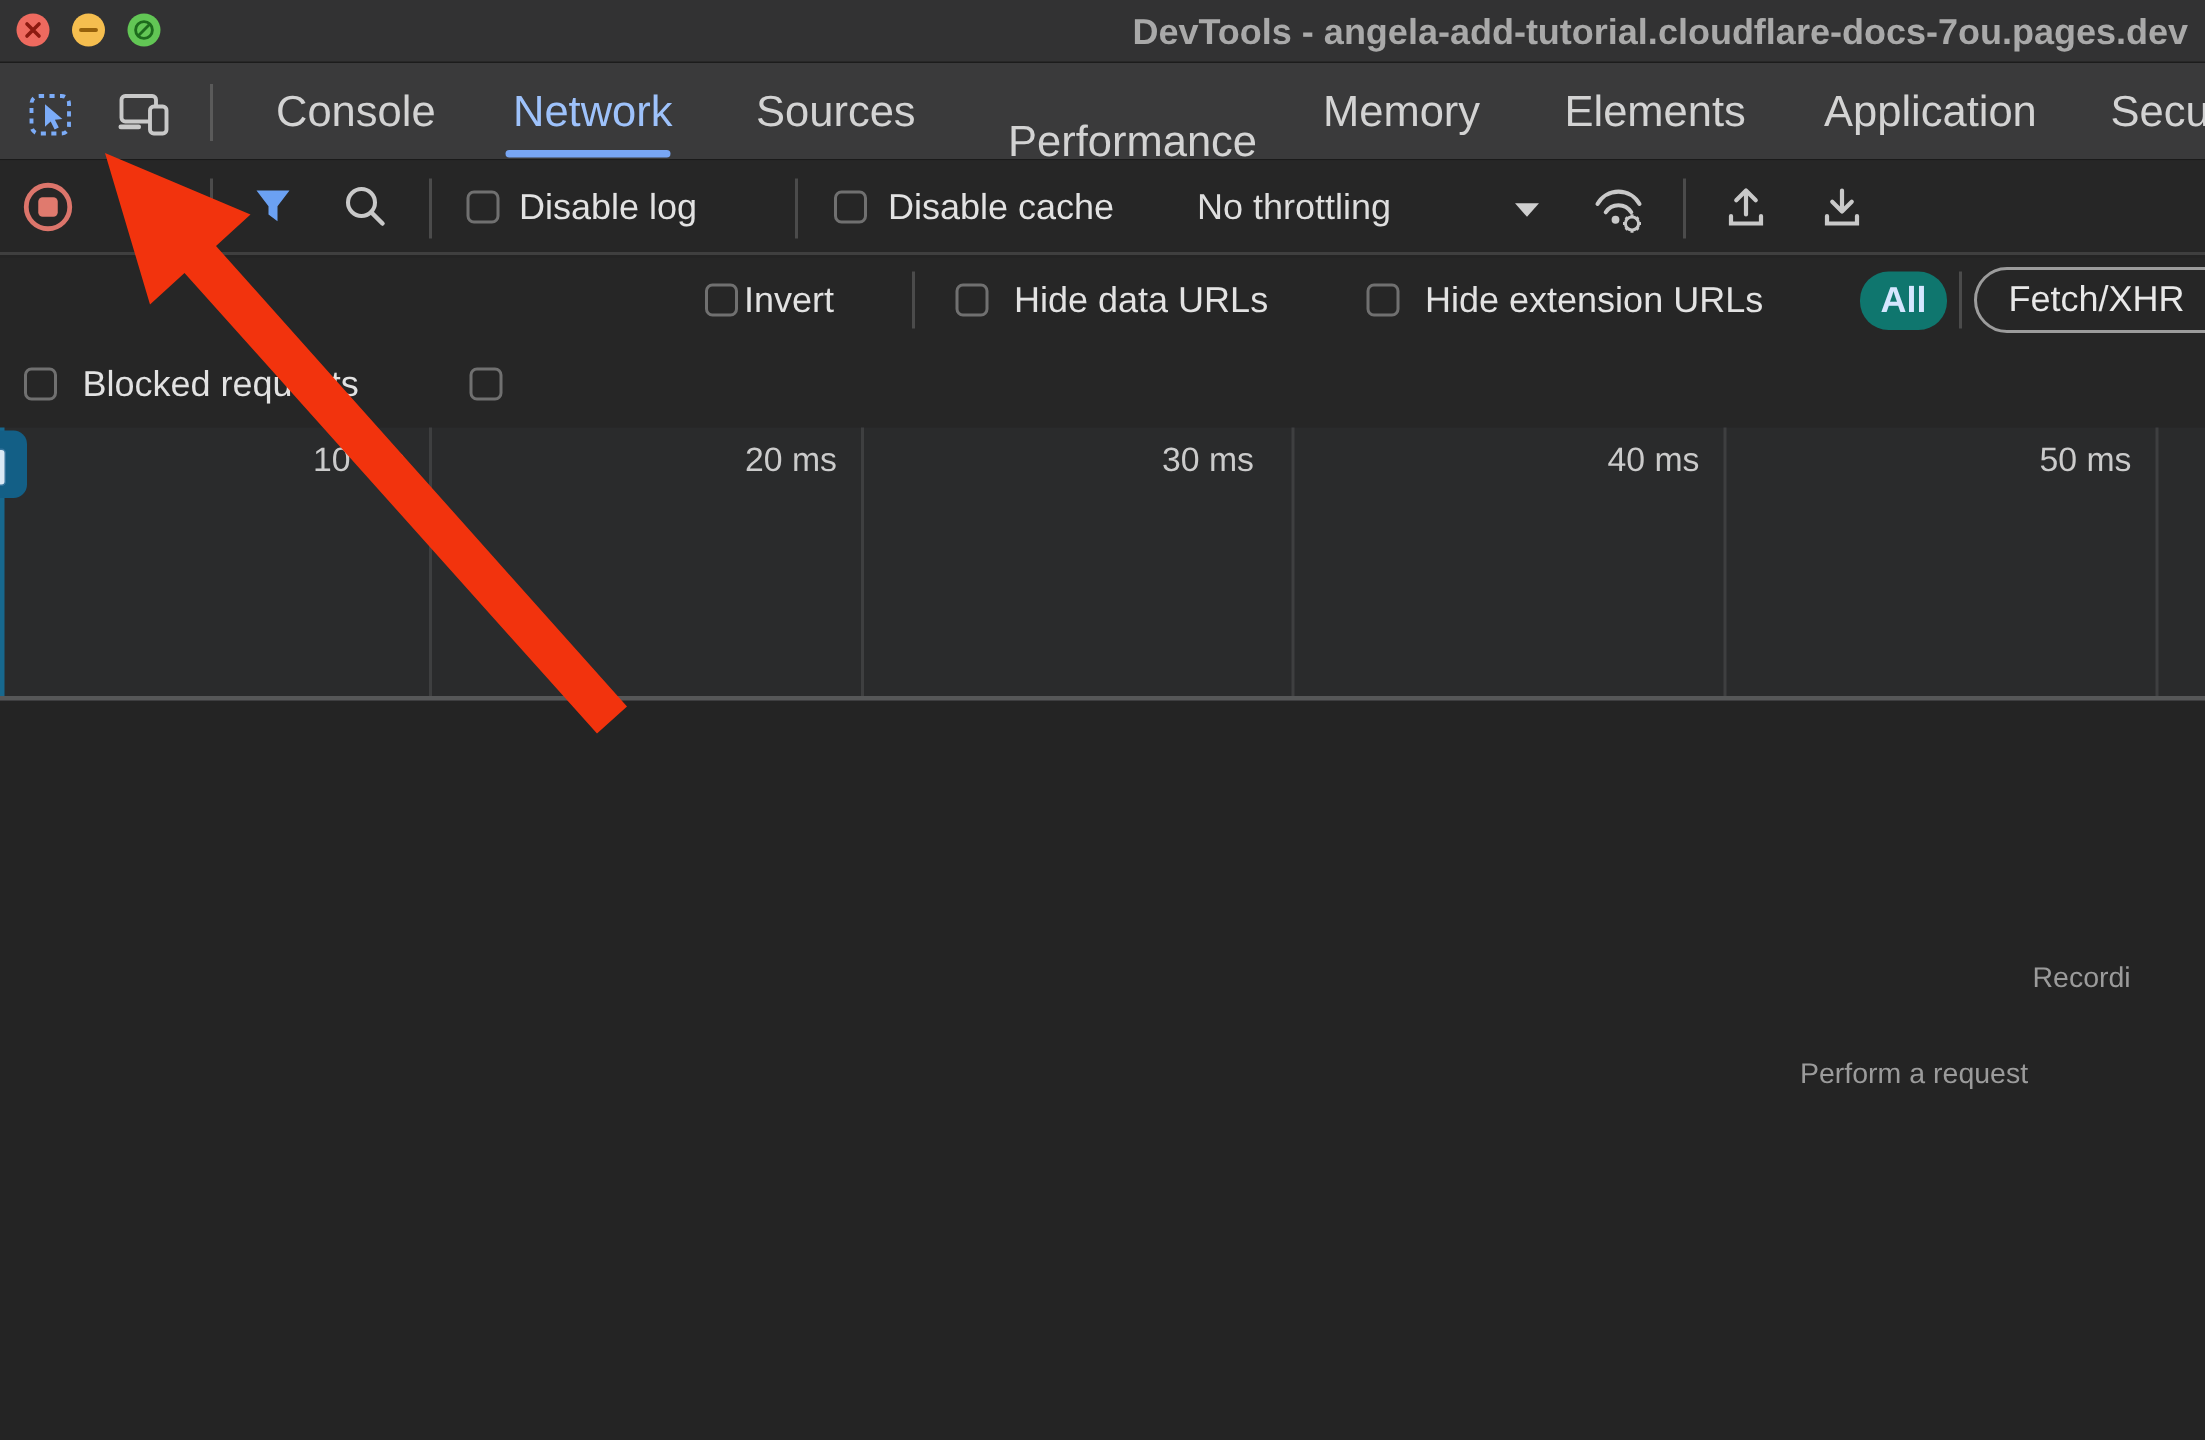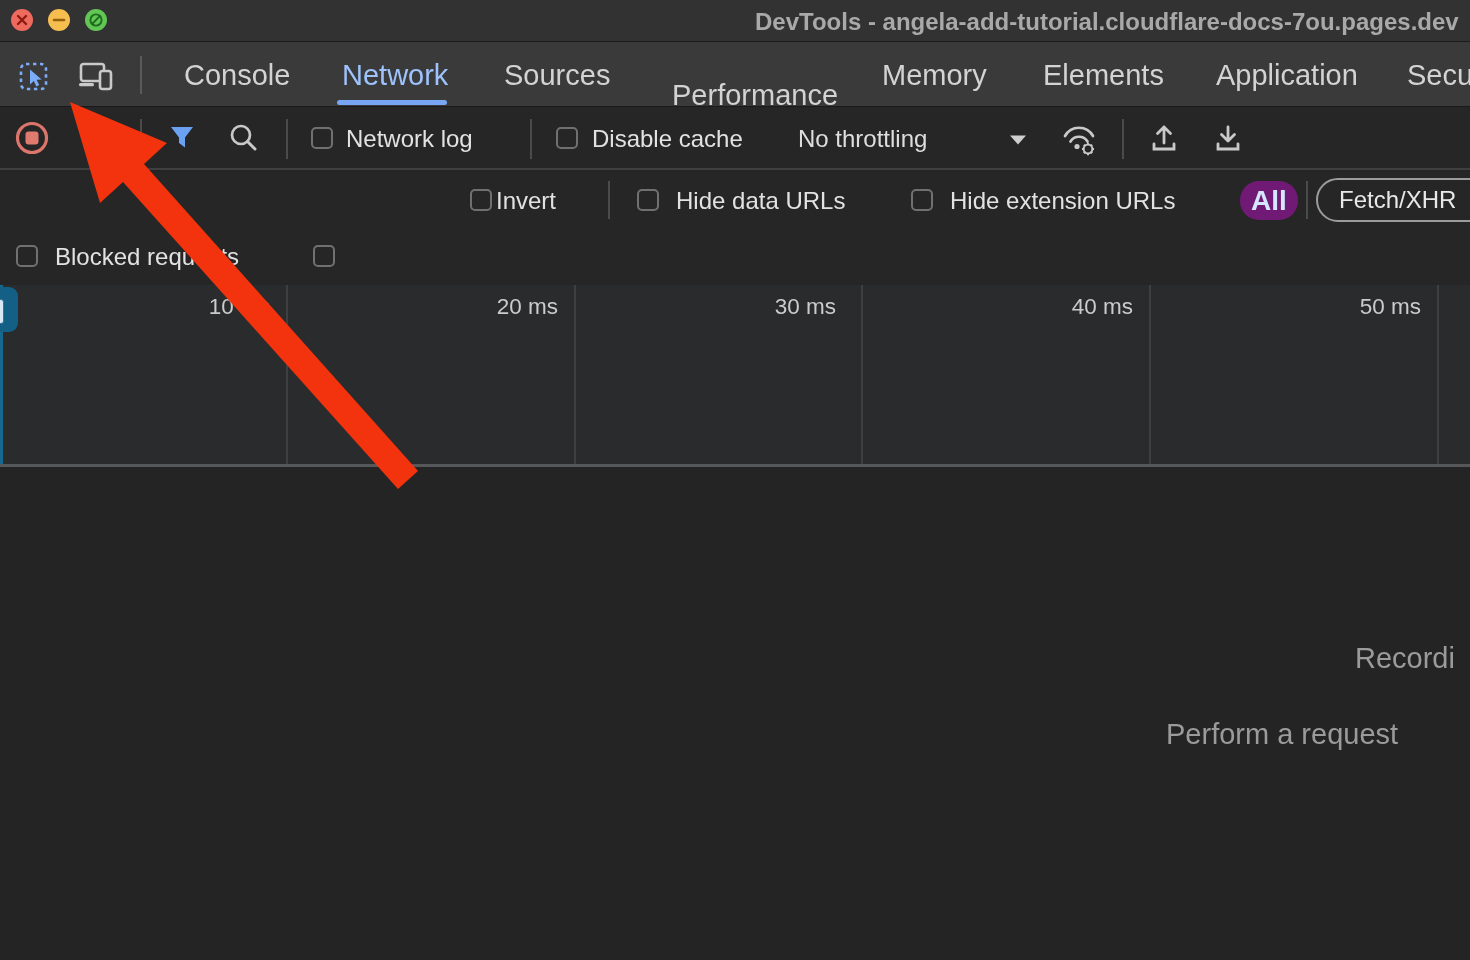--- a/index.html
+++ b/index.html
@@ -37,41 +37,41 @@
   .vdiv { position:absolute; width:2px; background:#4b4b4b; }
 
   #filter-pill { position:absolute; left:8px; top:6px; width:422px; height:44px;
                  border-radius:22px; background:#3b3b3c; }
   #filter-input { position:absolute; left:68px; top:7px; width:340px; height:30px; border:none;
                   background:transparent; color:#d8d8d8; font-size:24px;
                   font-family:"Liberation Sans",sans-serif; outline:none; }
   #filter-input::placeholder { color:#bdbdbd; opacity:1; }
 
   #all-pill { position:absolute; left:1240px; top:9px; width:58px; height:39px; border-radius:19px;
-              background:#701a75; color:#d5e6ff; font-size:28px; font-weight:bold;
+              background:#0f766e; color:#d5e6ff; font-size:24px; font-weight:bold;
               text-align:center; line-height:39px; border:none; }
   #fetch-pill { position:absolute; left:1316px; top:6px; width:196px; height:44px; border-radius:22px;
                 background:transparent; border:2px solid #9c9c9c; color:#e8e8e8;
                 font-size:24px; line-height:40px; padding-left:21px; white-space:nowrap; }
 
   
   #overview { position:absolute; left:0; top:285px; width:1470px; height:182px;
               background:#2a2b2c; border-bottom:3px solid #565758; }
   .tickline { position:absolute; top:0; width:2px; height:179px; background:#3e3f40; }
   .ticklabel { position:absolute; top:9px; width:84px; text-align:right;
                font-size:22.5px; color:#cbcbcb; white-space:nowrap; }
   #ov-vline { position:absolute; left:0; top:0; width:3px; height:179px; background:#17688e; }
   #ov-handle { position:absolute; left:-10px; top:2px; width:28px; height:45px;
                background:#135f86; border-radius:9px; }
   #ov-handle-grip { position:absolute; left:3px; top:12px; width:11px; height:25px;
                     background:#d9e8f4; border:1px solid #35749c; border-radius:3px; }
 
   
   #main { position:absolute; left:0; top:470px; width:1470px; height:490px; background:#242424; }
-  .empty-line { position:absolute; color:#9b9b9b; font-size:29px; white-space:nowrap;text-align:right; }
+  .empty-line { position:absolute; color:#9b9b9b; font-size:19px; white-space:nowrap;text-align:right; }
 
   #arrow-overlay { position:absolute; left:0; top:0; width:1470px; height:960px;
                    pointer-events:none; z-index:100; }
   svg { display:block; }
 </style>
 </head>
 <body>
 
 <div id="titlebar">
   <div class="tl" style="left:11px; background:#ee6a5f;">
@@ -141,21 +141,21 @@
   </div>
   <div class="abs" style="left:227px; top:14px;">
     <svg width="34" height="34">
       <circle cx="14" cy="14" r="9" fill="none" stroke="#c9c9c9" stroke-width="2.7"></circle>
       <path d="M20.5 20.5 L28 28" stroke="#c9c9c9" stroke-width="3" stroke-linecap="round"></path>
     </svg>
   </div>
   <div class="vdiv" style="left:286px; top:12px; height:40px;"></div>
 
   <div class="cb" style="left:311px; top:20px;"></div>
-  <div class="tlabel" style="left:346px; top:17px;">Network log</div>
+  <div class="tlabel" style="left:346px; top:17px;">Disable log</div>
 
   <div class="vdiv" style="left:530px; top:12px; height:40px;"></div>
 
   <div class="cb" style="left:556px; top:20px;"></div>
   <div class="tlabel" style="left:592px; top:17px;">Disable cache</div>
 
   <div class="tlabel" style="left:798px; top:17px; color:#dedede;">No throttling</div>
   <div class="abs" style="left:1008px; top:27px;">
     <svg width="20" height="12">
         <path d="M2 1.5 L18 1.5 L10 10.5 Z" fill="#cfcfcf"></path>
@@ -227,18 +227,18 @@
 
   <div class="ticklabel" style="left:186px;">10 ms</div>
   <div class="ticklabel" style="left:474px;">20 ms</div>
   <div class="ticklabel" style="left:752px;">30 ms</div>
   <div class="ticklabel" style="left:1049px;">40 ms</div>
   <div class="ticklabel" style="left:1337px;">50 ms</div>
 </div>
 
 <div id="main">
   <div class="empty-line" style="left:1355px; top:172px;">Recordi</div>
-  <div class="empty-line" style="left:1166px; top:236px;margin-top:12px;">Perform a request</div>
+  <div class="empty-line" style="left:1200px; top:236px;">Perform a request</div>
 </div>
 
 <svg id="arrow-overlay" viewBox="0 0 1470 960">
   <polygon points="70,102 167,143 144,164 418,471 398,489 123,182 100,203" fill="#f2330d"></polygon>
 </svg>
 
 </body></html>

